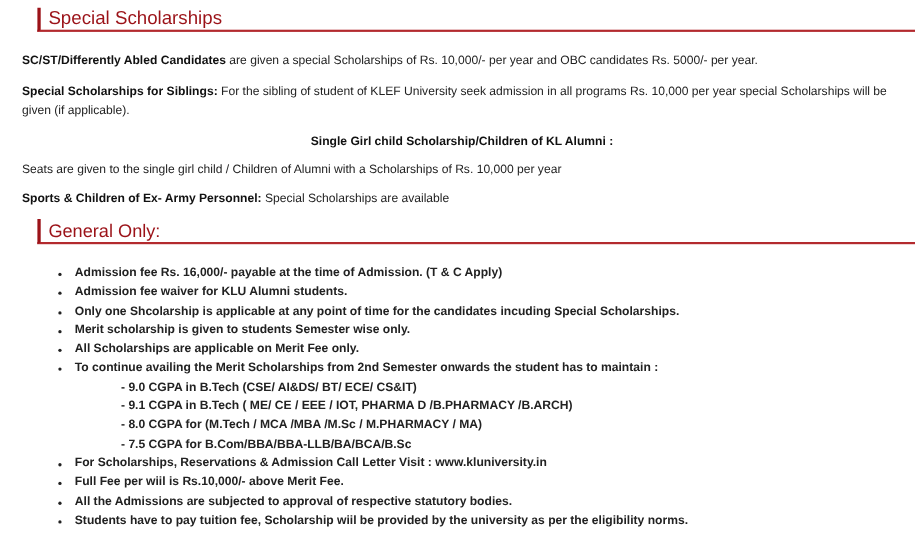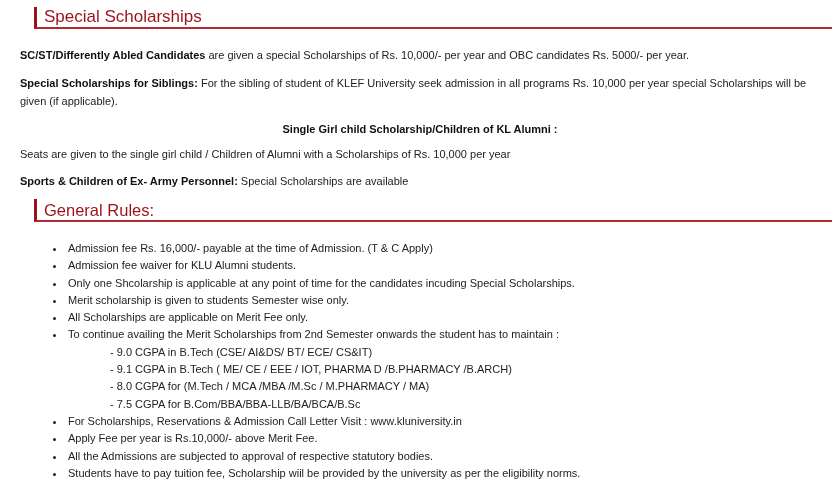--- a/index.html
+++ b/index.html
@@ -39,20 +39,21 @@
       font-size: 11px;
       color: #222222;
     }
     .para b { font-weight: bold; color: #111; }
     ul.rules {
       position: absolute;
       left: 0; top: 240px;
       margin: 0; padding: 0;
       list-style: none;
       width: 832px;
+      font-weight: bold;
     }
     ul.rules li {
       position: relative;
       padding-left: 68px;
       height: 17.3px;
       line-height: 17px;
       font-size: 11px;
       white-space: nowrap;
     }
     ul.rules li.bullet::before {
@@ -78,31 +79,31 @@
 
 <div class="para" style="top:74px;"><b>Special Scholarships for Siblings:</b><span> For the sibling of student of KLEF University seek admission in all programs Rs. 10,000 per year special Scholarships will be given (if applicable).</span></div>
 
 <div class="para" style="top:120px;text-align:center;"><b>Single Girl child Scholarship/Children of KL Alumni :</b></div>
 
 <div class="para" style="top:145px;"><span>Seats are given to the single girl child / Children of Alumni with a Scholarships of Rs. 10,000 per year</span></div>
 
 <div class="para" style="top:172px;"><b>Sports &amp; Children of Ex- Army Personnel:</b><span> Special Scholarships are available</span></div>
 
 <div class="sec-heading" id="h2">
-  <span>General Rules:</span>
+  <span>General Only:</span>
 </div>
 
 <ul class="rules">
   <li class="bullet">Admission fee Rs. 16,000/- payable at the time of Admission. (T &amp; C Apply)</li>
   <li class="bullet">Admission fee waiver for KLU Alumni students.</li>
   <li class="bullet">Only one Shcolarship is applicable at any point of time for the candidates incuding Special Scholarships.</li>
   <li class="bullet">Merit scholarship is given to students Semester wise only.</li>
   <li class="bullet">All Scholarships are applicable on Merit Fee only.</li>
   <li class="bullet">To continue availing the Merit Scholarships from 2nd Semester onwards the student has to maintain :</li>
   <li class="sub">- 9.0 CGPA in B.Tech (CSE/ AI&amp;DS/ BT/ ECE/ CS&amp;IT)</li>
   <li class="sub">- 9.1 CGPA in B.Tech ( ME/ CE / EEE / IOT, PHARMA D /B.PHARMACY /B.ARCH)</li>
   <li class="sub">- 8.0 CGPA for (M.Tech / MCA /MBA /M.Sc / M.PHARMACY / MA)</li>
   <li class="sub">- 7.5 CGPA for B.Com/BBA/BBA-LLB/BA/BCA/B.Sc</li>
   <li class="bullet">For Scholarships, Reservations &amp; Admission Call Letter Visit : www.kluniversity.in</li>
-  <li class="bullet">Apply Fee per year is Rs.10,000/- above Merit Fee.</li>
+  <li class="bullet">Full Fee per wiil is Rs.10,000/- above Merit Fee.</li>
   <li class="bullet">All the Admissions are subjected to approval of respective statutory bodies.</li>
   <li class="bullet">Students have to pay tuition fee, Scholarship wiil be provided by the university as per the eligibility norms.</li>
 </ul>
 
 </body></html>

